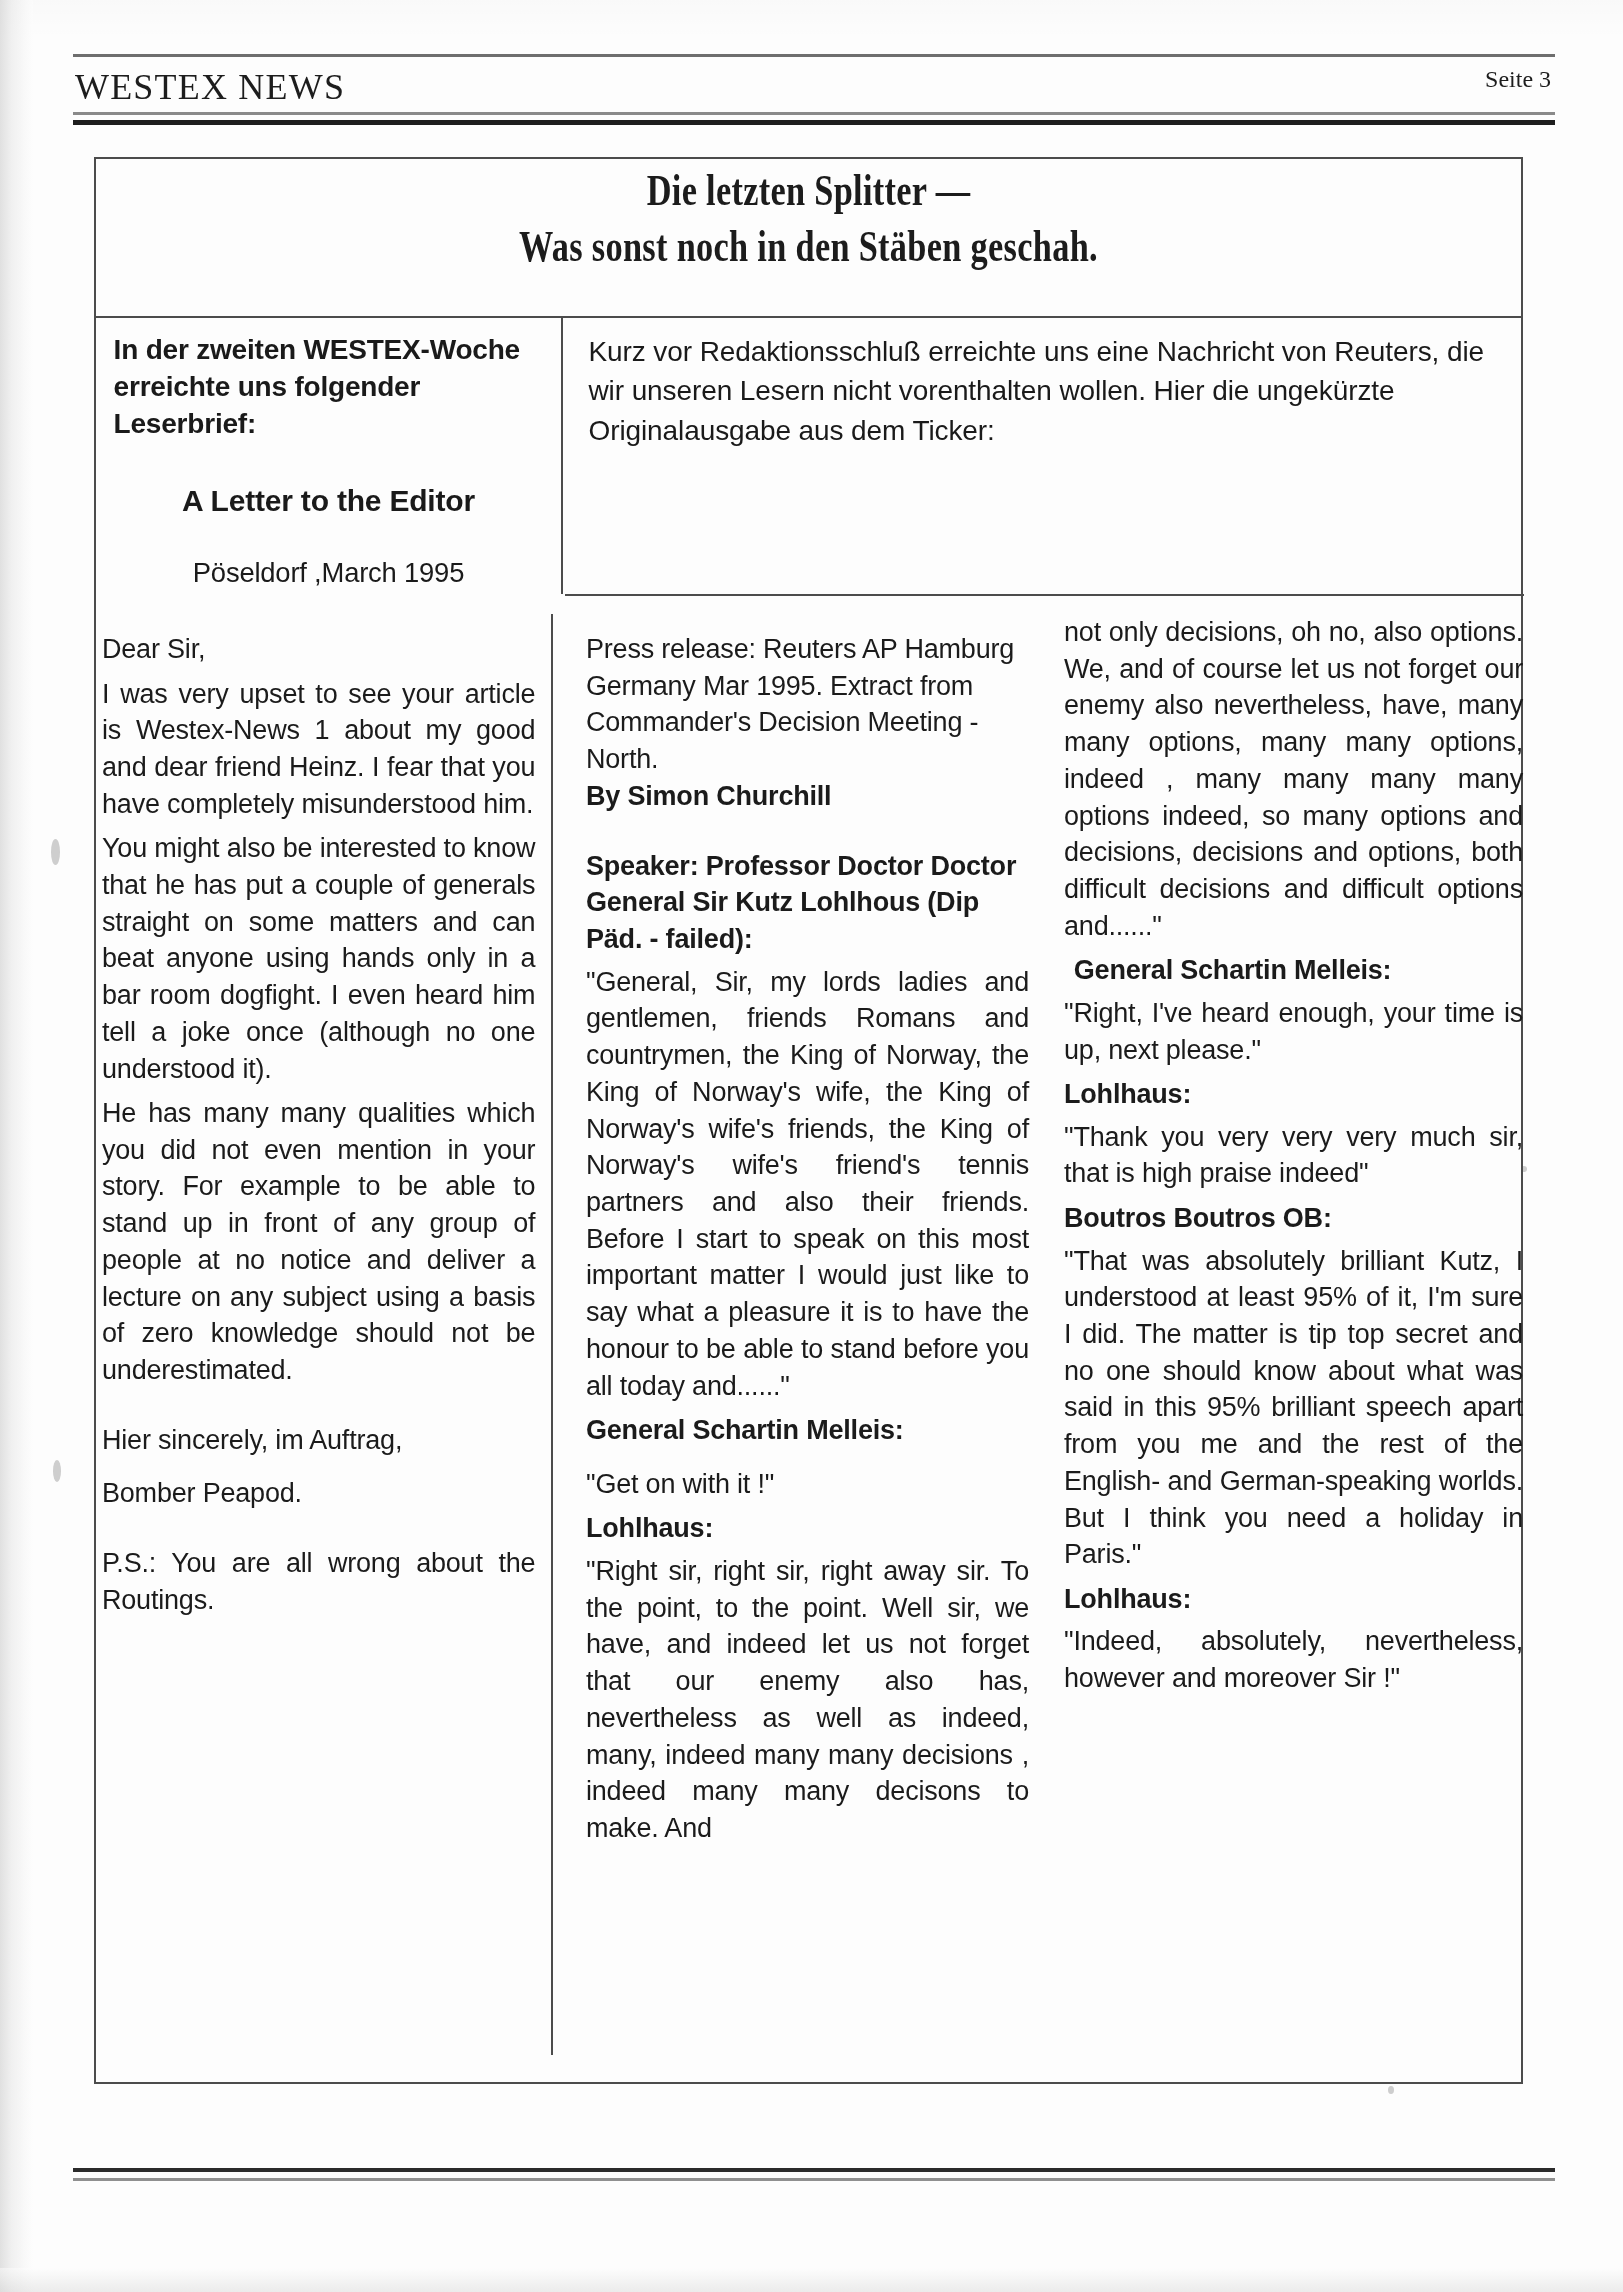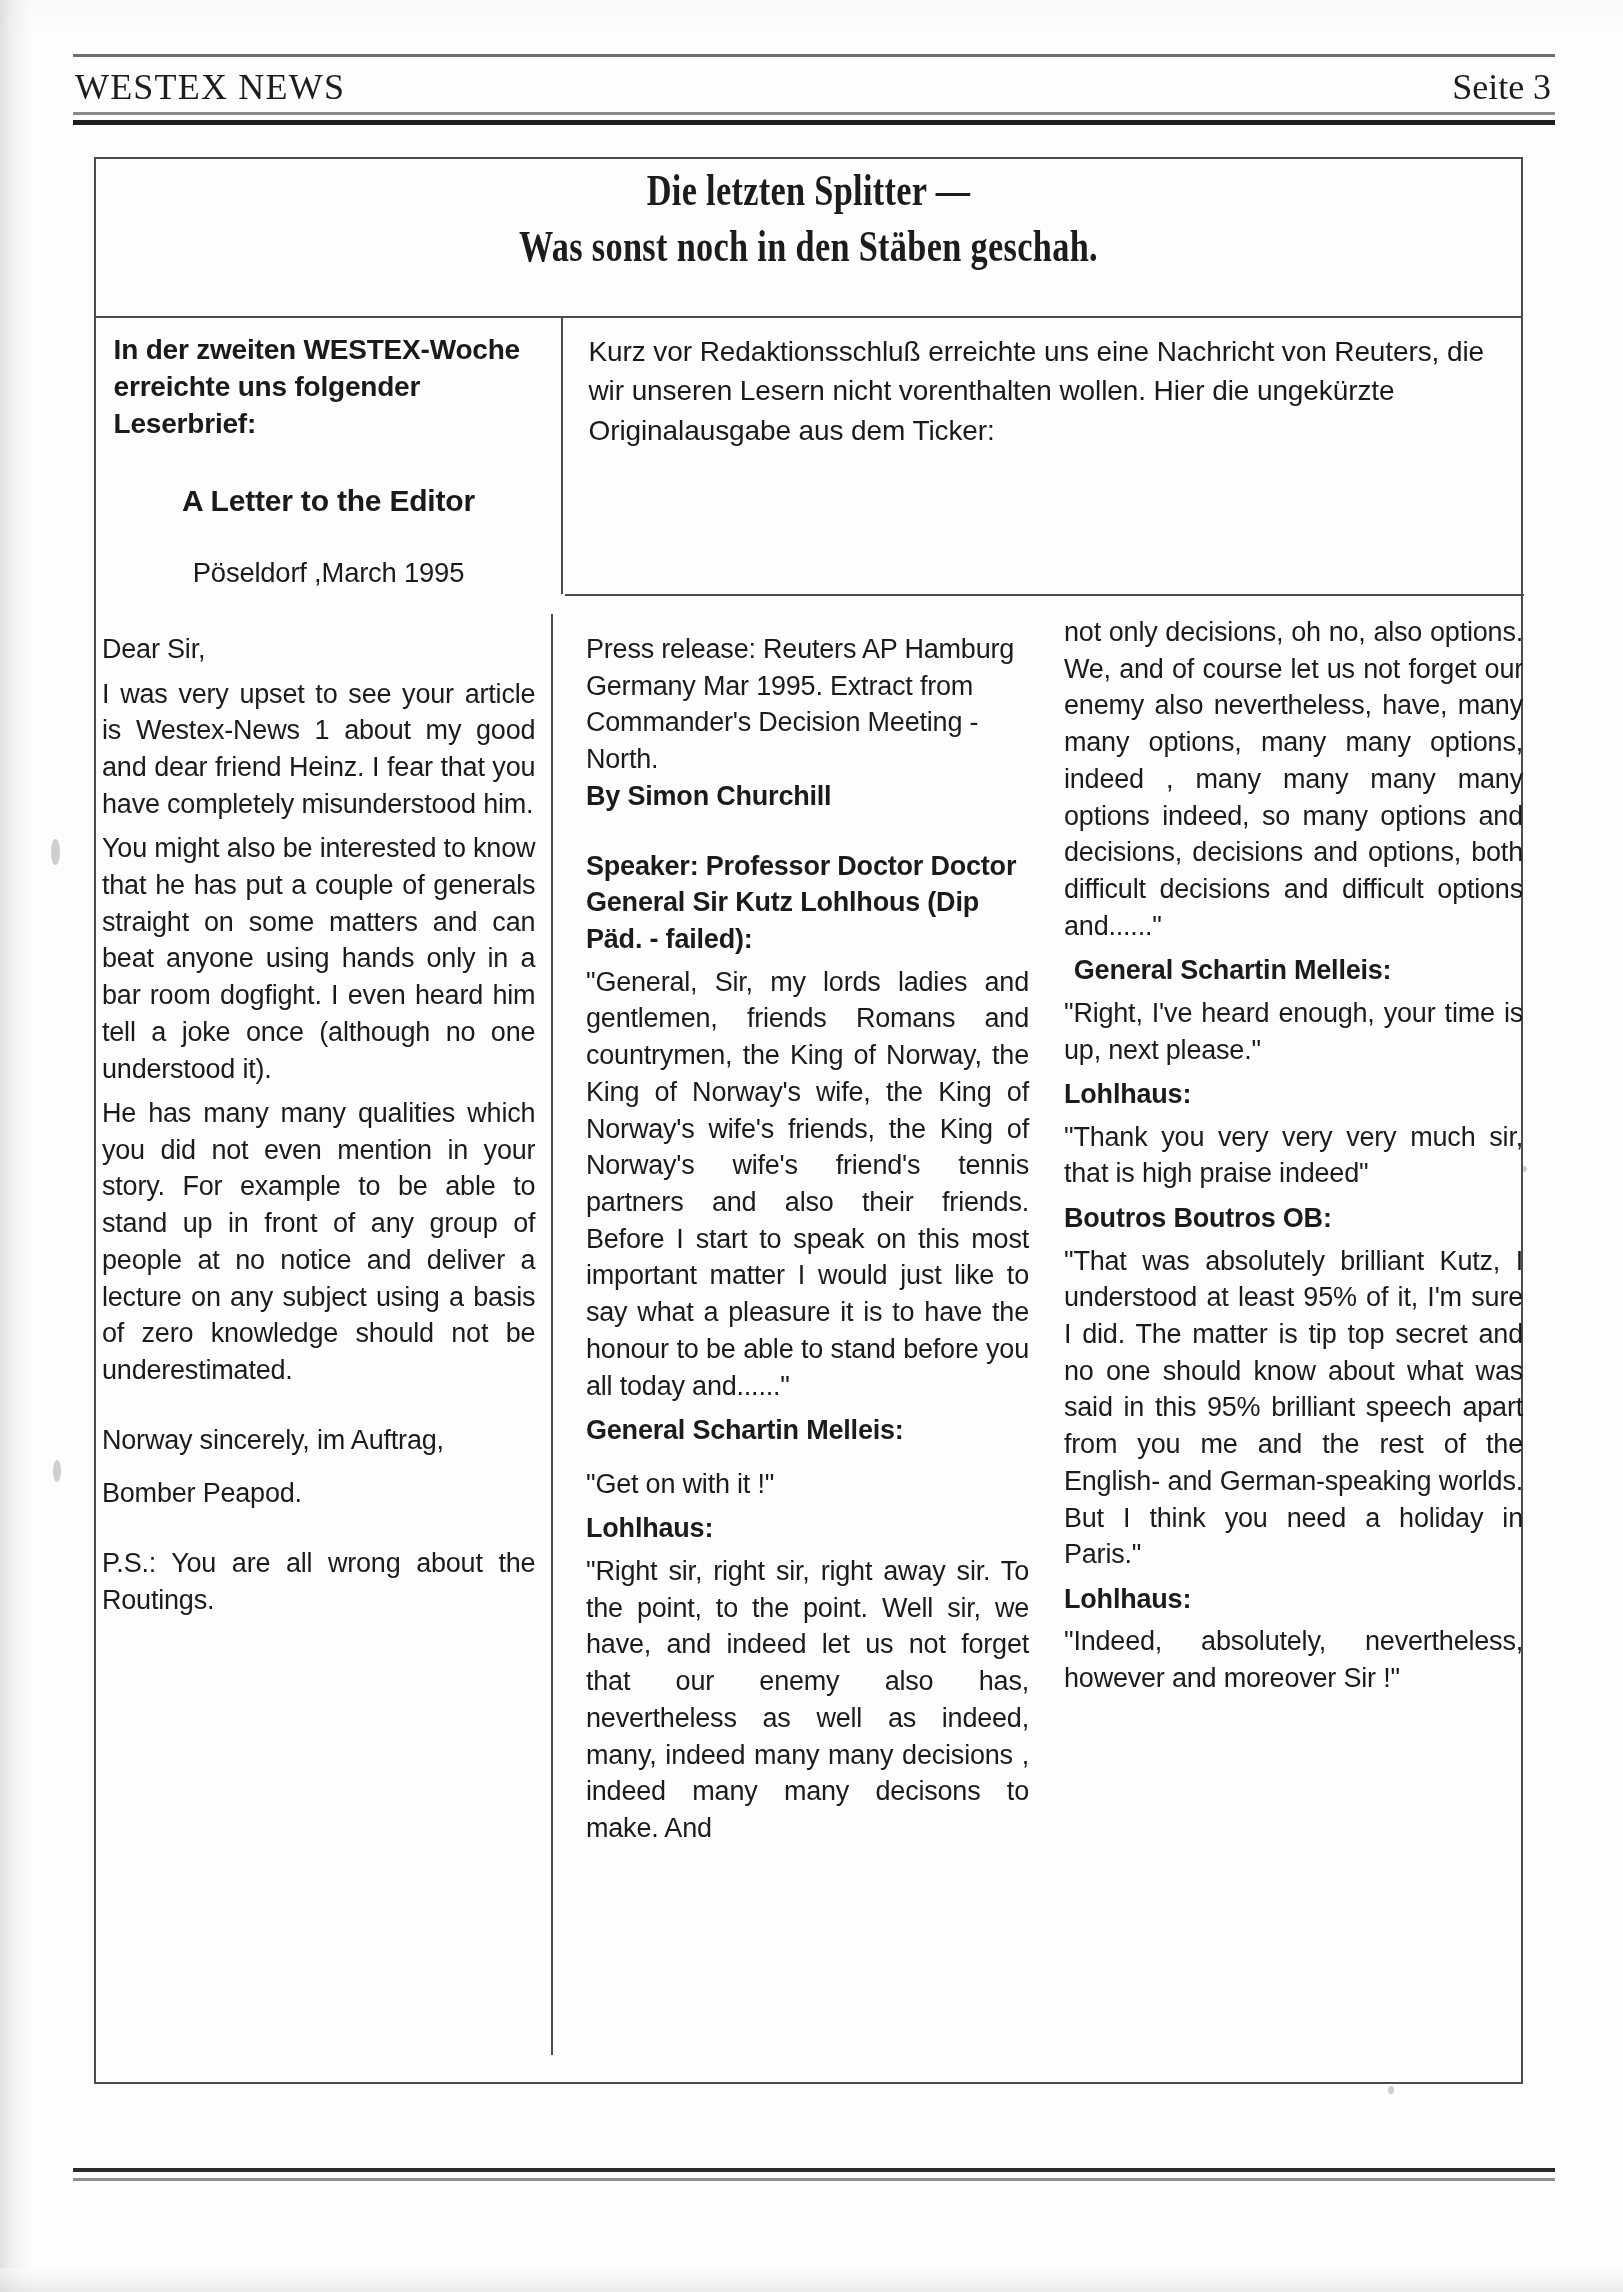--- a/index.html
+++ b/index.html
@@ -68,21 +68,21 @@
     font-family: "Liberation Serif", serif;
     font-size: 36px;
     letter-spacing: 1.2px;
     color: #1d1d1d;
   }
   .masthead-page {
     position: absolute;
     right: 3.9px;
     top: 11.8px;
     font-family: "Liberation Serif", serif;
-    font-size: 36px;
+    font-size: 24px;
     color: #1d1d1d;
   }
 
   
   .frame {
     position: absolute;
     left: 94px;
     top: 157px;
     width: 1429px;
     height: 1927px;
@@ -304,21 +304,21 @@
   <div class="intro-right">
     <div class="reuters-note">Kurz vor Redaktionsschluß erreichte uns eine Nachricht von Reuters, die wir unseren Lesern nicht vorenthalten wollen. Hier die ungekürzte Originalausgabe aus dem Ticker:</div>
   </div>
   <div class="intro-rule"></div>
 
   <div class="col" id="col-left">
     <p class="noj">Dear Sir,</p>
     <p>I was very upset to see your article is Westex-News 1 about my good and dear friend Heinz. I fear that you have completely misunderstood him.</p>
     <p>You might also be interested to know that he has put a couple of generals straight on some matters and can beat anyone using hands only in a bar room dogfight. I even heard him tell a joke once (although no one understood it).</p>
     <p>He has many many qualities which you did not even mention in your story. For example to be able to stand up in front of any group of people at no notice and deliver a lecture on any subject using a basis of zero knowledge should not be underestimated.</p>
-    <p class="noj tight gap">Norway sincerely, im Auftrag,</p>
+    <p class="noj tight gap">Hier sincerely, im Auftrag,</p>
     <p class="noj">Bomber Peapod.</p>
     <p class="gap">P.S.:  You are all wrong about the Routings.</p>
   </div>
 
   <div class="col" id="col-mid">
     <p class="noj tight">Press release: Reuters AP Hamburg Germany Mar 1995. Extract from Commander's Decision Meeting - North.</p>
     <p class="byline">By Simon Churchill</p>
     <p class="spk gap">Speaker: Professor Doctor Doctor General Sir Kutz Lohlhous (Dip Päd. - failed):</p>
     <p>"General, Sir, my lords ladies and gentlemen, friends Romans and countrymen, the King of Norway, the King of Norway's wife, the King of Norway's wife's friends, the King of Norway's wife's friend's tennis partners and also their friends. Before I start to speak on this most important matter I would just like to say what a pleasure it is to have the honour to be able to stand before you all today and......"</p>
     <p class="spk">General Schartin Melleis:</p>

